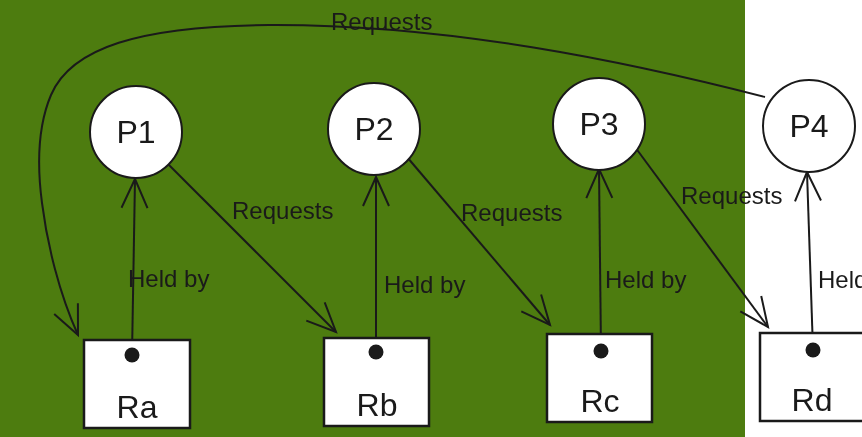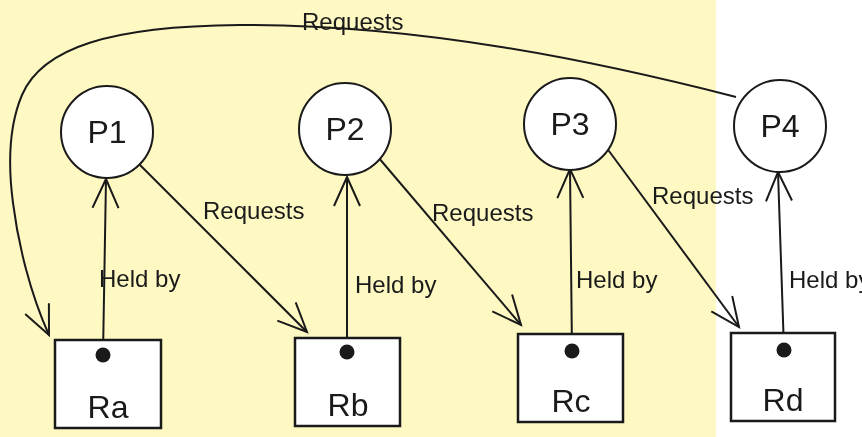--- a/index.html
+++ b/index.html
@@ -4,22 +4,23 @@
 <style>
   html, body {
     margin: 0;
     padding: 0;
     background: #ffffff;
   }
   .canvas {
     position: relative;
     width: 716px;
     height: 437px;
-    background: #fef9c3;
+    background: #4d7c0f;
     font-family: "Liberation Sans", "DejaVu Sans", sans-serif;
+    padding-left: 29px;
   }
   svg { display: block; }
   .edge-line {
     fill: none;
     stroke: #1a1a1a;
     stroke-width: 2;
   }
   .node-circle {
     fill: #ffffff;
     stroke: #1a1a1a;

